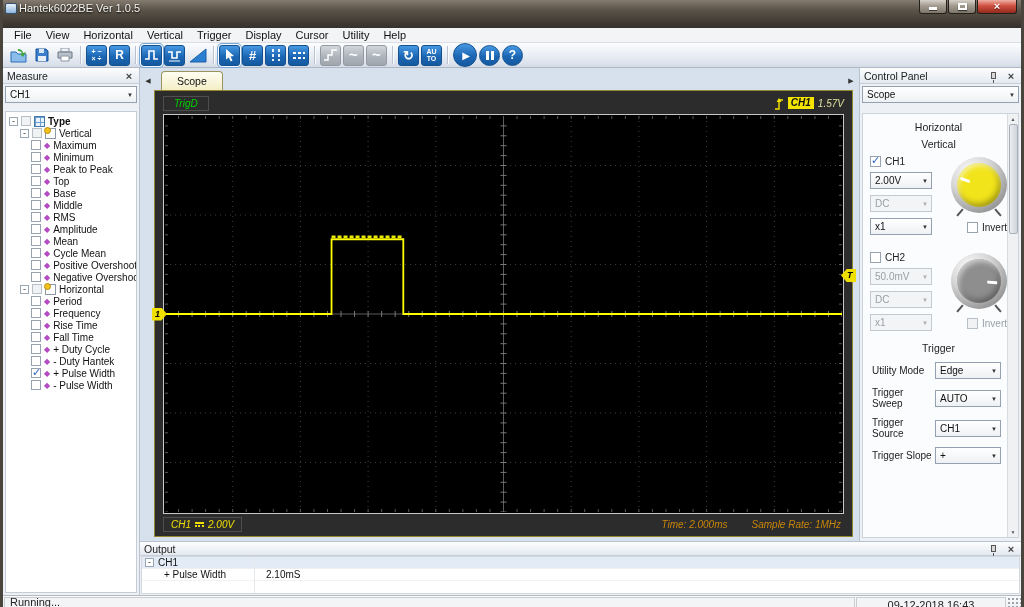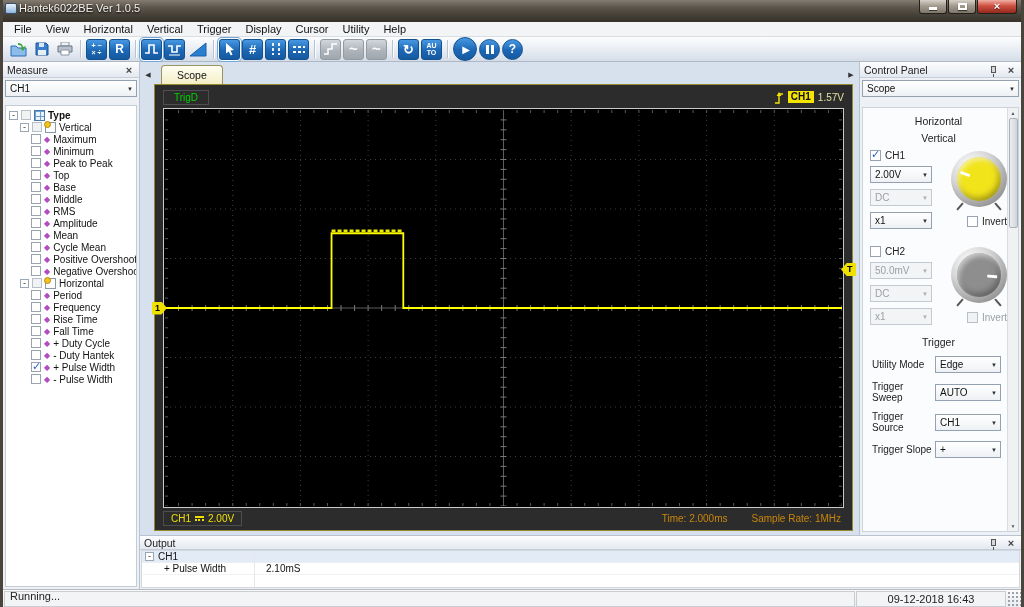--- a/index.html
+++ b/index.html
@@ -1,20 +1,20 @@
 <!DOCTYPE html>
 <html><head>
 <meta charset="utf-8">
 <style>
   * { box-sizing: border-box; margin:0; padding:0; }
   html,body { width:1024px; height:607px; font-family:"Liberation Sans", sans-serif; }
   .window { width:1024px; height:607px; background:#49443c; padding:0 3px 3px 3px; }
 
   
-  .titlebar { height:22px; display:flex; align-items:flex-start; background:linear-gradient(#847b70 0%,#5b544a 35%,#423d35 75%,#36322b 100%); }
+  .titlebar { height:28px; display:flex; align-items:flex-start; background:linear-gradient(#847b70 0%,#5b544a 35%,#423d35 75%,#36322b 100%); }
   .app-icon { width:12px; height:11px; margin:3px 2px 0 2px; background:linear-gradient(#eaf2fb,#8fb6dd); border:1px solid #35506e; border-radius:2px; }
   .title-text { color:#f4f2ee; font-size:11px; margin-top:2px; text-shadow:0 1px 2px #000; }
   .win-btns { margin-left:auto; display:flex; gap:1px; margin-right:4px; }
   .win-btn { width:28px; height:14px; border:1px solid #23201b; border-top:none; border-radius:0 0 3px 3px; background:linear-gradient(#d6d1c9,#a29a8e 45%,#7d766b); display:flex; align-items:center; justify-content:center; }
   .win-btn.close { width:40px; background:linear-gradient(#efb0a4,#cf5142 45%,#93291d); }
   .g-min { width:8px; height:3px; background:#fff; margin-top:4px; box-shadow:0 1px 0 #3a352e; }
   .g-max { width:9px; height:7px; border:2px solid #fff; box-shadow:0 1px 1px #3a352e; }
   .g-close { color:#fff; font-size:11px; font-weight:bold; line-height:11px; text-shadow:0 1px 1px #5b130c; }
 
   .app { width:1018px; height:586px; display:flex; flex-direction:column; background:#d7e1ee; }
@@ -71,21 +71,21 @@
 
   .right-area { flex:1; display:flex; flex-direction:column; min-width:0; }
   .upper { height:473px; display:flex; }
 
   
   .scope-area { flex:1; display:flex; flex-direction:column; min-width:0; }
   .tabbar { height:22px; display:flex; align-items:flex-end; padding:0 3px; }
   .tab-arrow { font-size:7px; color:#333; width:10px; text-align:center; margin-bottom:5px; }
   .tab-arrow.right { margin-left:auto; }
   .tab { height:19px; margin-left:8px; padding:0 15px; background:linear-gradient(#fffef2,#f4eec6); border:1px solid #9a9360; border-bottom:none; border-radius:4px 4px 0 0; font-size:10.5px; color:#111; display:flex; align-items:center; }
-  .scope-widget { flex:1; margin:0 6px 4px 14px; background:#2c2c2c; border:1px solid #94882e; display:flex; flex-direction:column; align-items:center; justify-content:space-between; padding:3px 0; }
+  .scope-widget { flex:1; margin:0 6px 4px 14px; background:#2c2c2c; border:1px solid #94882e; display:flex; flex-direction:column; align-items:center; justify-content:space-between; padding:3px 0;font-style:italic; }
   .scope-top { width:681px; height:18px; display:flex; align-items:center; }
   .trigd-box { border:1px solid #4e4e4e; color:#00d200; font-size:10px; height:15px; line-height:13px; padding:0 10px; }
   .trig-readout { margin-left:auto; display:flex; align-items:center; gap:4px; }
   .ch-badge { background:#f5e400; color:#111; font-size:10px; font-weight:bold; padding:0 3px; height:12px; line-height:12px; }
   .trig-level { color:#e2e2a2; font-size:10px; }
   .plot-wrap { position:relative; width:681px; height:400px; border:1px solid #c9c9c9; background:#000; }
   .plot-wrap svg { position:absolute; left:1px; top:1px; }
   .ch-marker { position:absolute; left:-12px; width:15px; height:13px; background:#f0e000; color:#000; font-size:9px; font-weight:bold; line-height:13px; padding-left:3px; clip-path:polygon(0 0,62% 0,100% 50%,62% 100%,0 100%); }
   .trig-marker { position:absolute; right:-13px; width:15px; height:13px; background:#f0e000; color:#000; font-size:9px; font-weight:bold; line-height:13px; padding-left:6px; clip-path:polygon(100% 0,38% 0,0 50%,38% 100%,100% 100%); }
   .scope-bottom { width:681px; height:18px; display:flex; align-items:center; font-size:10px; }

